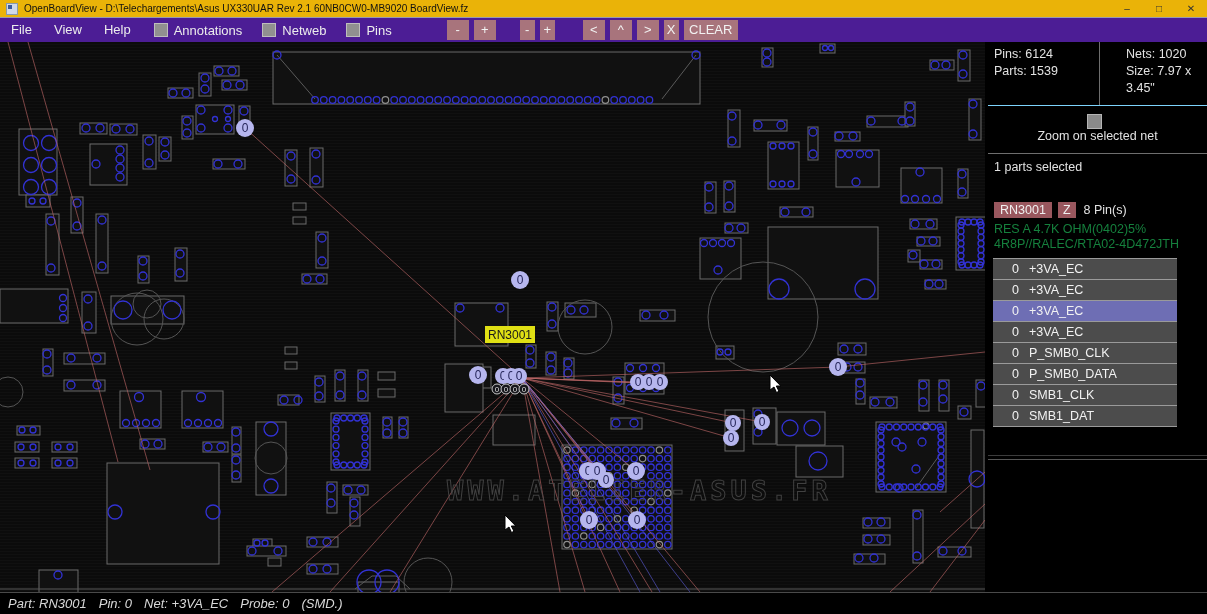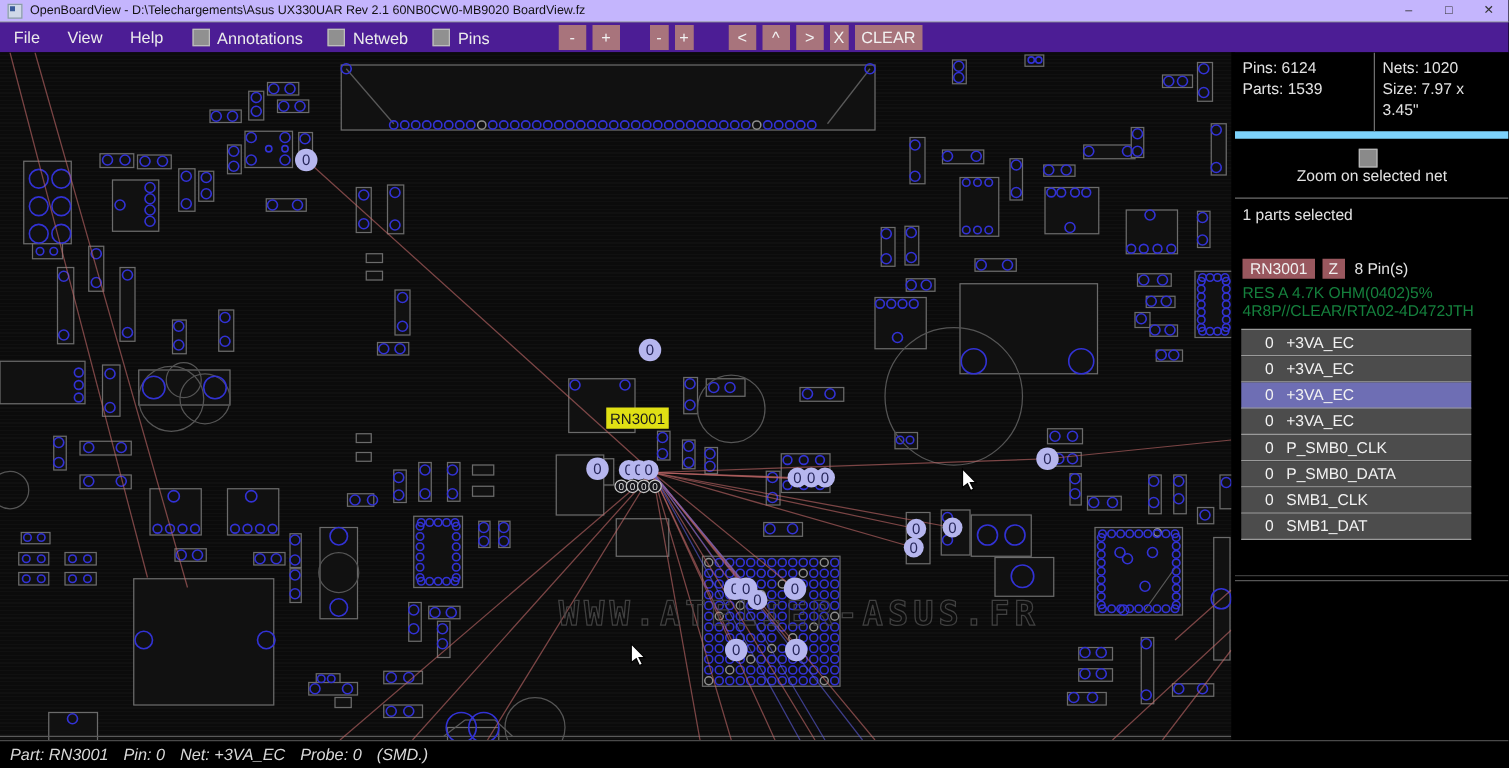--- a/index.html
+++ b/index.html
@@ -1,19 +1,19 @@
 <!DOCTYPE html>
 <html><head>
 <meta charset="utf-8">
 <style>
   html,body{margin:0;padding:0;background:#000;}
   .window{width:1207px;height:614px;overflow:hidden;position:relative;
     font-family:"Liberation Sans",sans-serif;background:#000;}
   
-  .titlebar{height:18px;background:#c4b5fd;display:flex;align-items:center;
+  .titlebar{height:18px;background:#eab308;display:flex;align-items:center;
     font-size:10px;color:#111;border-bottom:1px solid #9a9ab0;box-sizing:border-box;}
   .app-icon{width:10px;height:10px;margin:0 6px 0 6px;background:#cfd8e8;
     border:1px solid #8899aa;position:relative;flex:0 0 auto;}
   .app-icon::after{content:"";position:absolute;left:1px;top:1px;width:4px;height:4px;background:#3a5a9a;}
   .title-text{white-space:nowrap;overflow:hidden;flex:1;}
   .win-controls{display:flex;align-items:center;margin-left:auto;}
   .win-btn{width:32px;text-align:center;font-size:10px;color:#333;line-height:17px;}
   
   .menubar{height:24px;background:#4c1d95;display:flex;align-items:center;
     color:#ececec;font-size:13px;}
@@ -28,21 +28,21 @@
   .w22{width:22px}.w15{width:15px}.w54{width:54px}
   .ml22{margin-left:24px}.ml26{margin-left:28px}
   
   .content{display:flex;height:550px;background:#000;}
   .pcb{width:985px;height:550px;position:relative;flex:0 0 auto;
     background:repeating-linear-gradient(180deg,#0b0b0b 0 2px,#101010 2px 3px);}
   .pcb svg{display:block;}
   
   .sidebar{flex:1;background:#000;color:#e2e2e2;font-size:12.5px;border-left:3px solid #000;
     box-sizing:border-box;overflow:hidden;}
-  .stats{display:flex;border-bottom:6px solid #7dd3fc;}
+  .stats{display:flex;border-bottom:1px solid #7dd3fc;gap:20px;}
   .stats-col{padding:4px 6px 8px 6px;line-height:17px;box-sizing:border-box;}
   .stats-col.left{width:112px;border-right:1px solid #6e6e6e;}
   .stats-col.right{flex:1;}
   .options{border-bottom:1px solid #6e6e6e;padding:4px 0 6px 0;}
   .opt-row{display:flex;align-items:center;margin:4px 6px;flex-direction:column;}
   .opt-row .cbx{background:#8a8a8a;border-color:#b5b5b5;width:15px;height:15px;}
   .selection{padding:6px 6px 2px 6px;}
   .part-head{display:flex;align-items:center;margin:26px 6px 4px 6px;}
   .part-btn{background:#99575e;color:#f0f0f0;padding:1px 6px;margin-right:6px;}
   .z-btn{background:#99575e;color:#f0f0f0;padding:1px 5px;margin-right:8px;}
@@ -903,21 +903,21 @@
           <span>Zoom on selected net</span>
         </div>
       </div>
       <div class="selection">1 parts selected</div>
       <div class="part-head">
         <span class="part-btn">RN3001</span>
         <span class="z-btn">Z</span>
         <span>8 Pin(s)</span>
       </div>
       <div class="desc">RES A 4.7K OHM(0402)5%</div>
-      <div class="desc">4R8P//CLEAR/RTA02-4D472JTH</div>
+      <div class="desc">4R8P//RALEC/RTA02-4D472JTH</div>
       <div class="pin-list" id="pin-list">
           <div class="pin-row">
             <span class="pin-num">0</span>
             <span class="pin-net">+3VA_EC</span>
           </div>
           <div class="pin-row">
             <span class="pin-num">0</span>
             <span class="pin-net">+3VA_EC</span>
           </div>
           <div class="pin-row selected">

